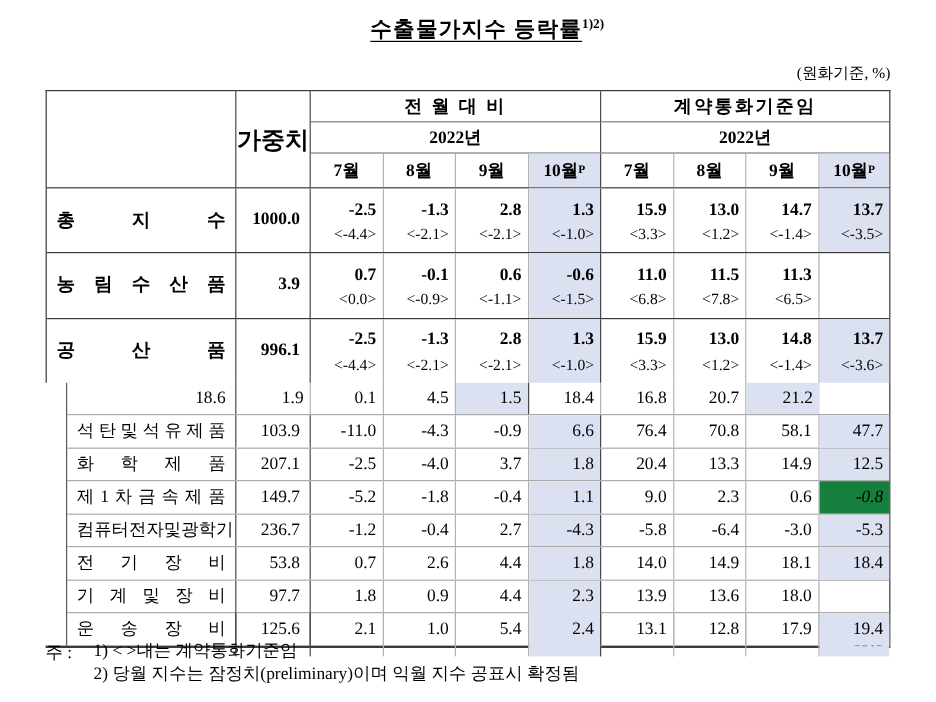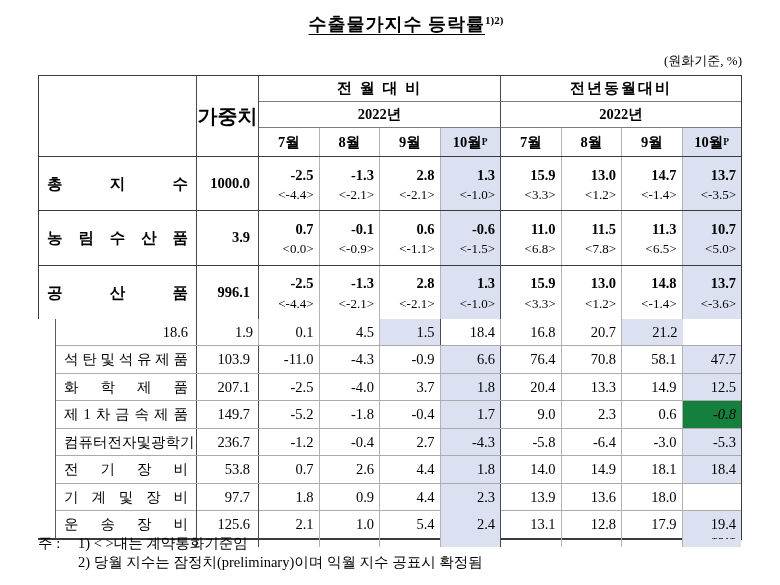--- a/index.html
+++ b/index.html
@@ -69,21 +69,21 @@
   </div>
 
   <div class="unit-note">(원화기준, %)</div>
 
   <div class="tbl">
     <div class="box-top">
       <div class="hgrid" id="hgrid">
         <div class="hcell br-d" style="grid-area:1/1/4/2"></div>
         <div class="hcell wh br-d" style="grid-area:1/2/4/3">가중치</div>
         <div class="hcell grp bb-m br-d" style="grid-area:1/3/2/7">전 월 대 비</div>
-        <div class="hcell grp bb-m" style="grid-area:1/7/2/11">전년동월대비</div>
+        <div class="hcell grp bb-m" style="grid-area:1/7/2/11">계약통화기준임</div>
         <div class="hcell yr bb-m br-d" style="grid-area:2/3/3/7">2022년</div>
         <div class="hcell yr bb-m" style="grid-area:2/7/3/11">2022년</div>
 
       <div class="hcell mon br-l" style="grid-area: 3 / 3 / 4 / 4;">7월</div>
           <div class="hcell mon br-l" style="grid-area: 3 / 4 / 4 / 5;">8월</div>
           <div class="hcell mon br-l" style="grid-area: 3 / 5 / 4 / 6;">9월</div>
           <div class="hcell mon br-d hl" style="grid-area: 3 / 6 / 4 / 7; background: rgb(220, 225, 242);">10월<sup>P</sup></div>
           <div class="hcell mon br-l" style="grid-area: 3 / 7 / 4 / 8;">7월</div>
           <div class="hcell mon br-l" style="grid-area: 3 / 8 / 4 / 9;">8월</div>
           <div class="hcell mon br-l" style="grid-area: 3 / 9 / 4 / 10;">9월</div>
@@ -150,24 +150,20 @@
               <div class="s">&lt;6.8&gt;</div>
             </div>
             <div class="cell mv br-l">
               <div class="v">11.5</div>
               <div class="s">&lt;7.8&gt;</div>
             </div>
             <div class="cell mv br-l">
               <div class="v">11.3</div>
               <div class="s">&lt;6.5&gt;</div>
             </div>
-            <div class="cell mv hl" style="background: rgb(220, 225, 242);">
-              <div class="v">10.7</div>
-              <div class="s">&lt;5.0&gt;</div>
-            </div>
           </div>
           <div class="row main-row">
             <div class="cell lab labM br-d">공 산 품</div>
             <div class="cell wt wtM br-d">996.1</div>
             <div class="cell mv br-l">
               <div class="v">-2.5</div>
               <div class="s">&lt;-4.4&gt;</div>
             </div>
             <div class="cell mv br-l">
               <div class="v">-1.3</div>
@@ -236,21 +232,21 @@
             <div class="cell sv br-l">13.3</div>
             <div class="cell sv br-l">14.9</div>
             <div class="cell sv hl" style="background: rgb(220, 225, 242);">12.5</div>
           </div>
           <div class="row sub-row">
             <div class="cell lab labS br-d">제 1 차 금 속 제 품</div>
             <div class="cell wt wtS br-d">149.7</div>
             <div class="cell sv br-l">-5.2</div>
             <div class="cell sv br-l">-1.8</div>
             <div class="cell sv br-l">-0.4</div>
-            <div class="cell sv br-d hl" style="background: rgb(220, 225, 242);">1.7</div>
+            <div class="cell sv br-d hl" style="background: rgb(220, 225, 242);">1.1</div>
             <div class="cell sv br-l">9.0</div>
             <div class="cell sv br-l">2.3</div>
             <div class="cell sv br-l">0.6</div>
             <div class="cell sv hl" style="background: #15803d; font-style: italic;">-0.8</div>
           </div>
           <div class="row sub-row">
             <div class="cell lab labS br-d">컴퓨터전자및광학기기</div>
             <div class="cell wt wtS br-d">236.7</div>
             <div class="cell sv br-l">-1.2</div>
             <div class="cell sv br-l">-0.4</div>

